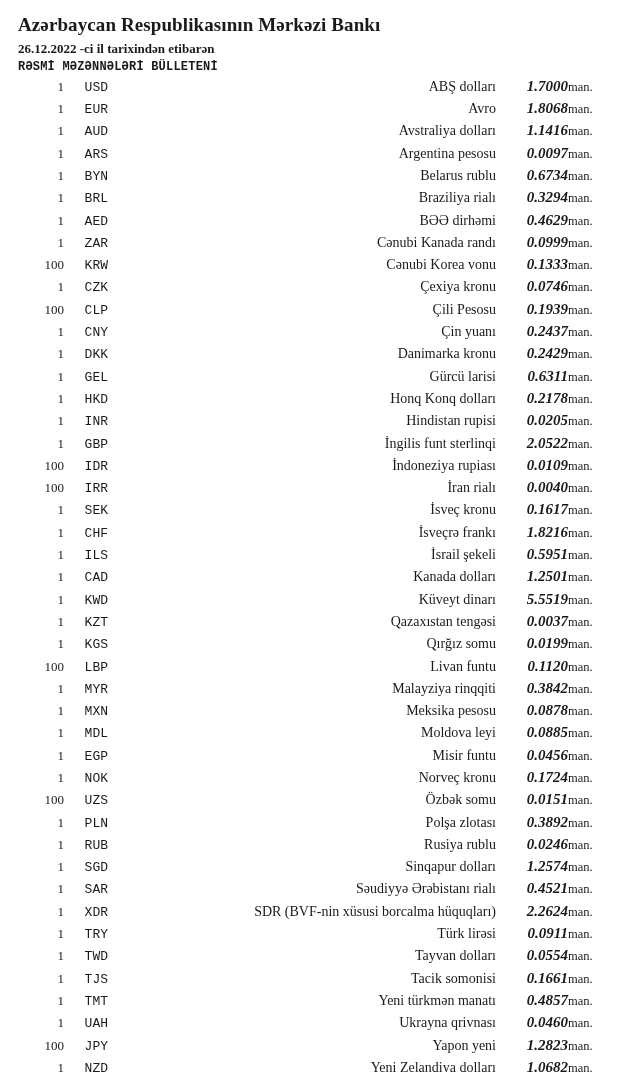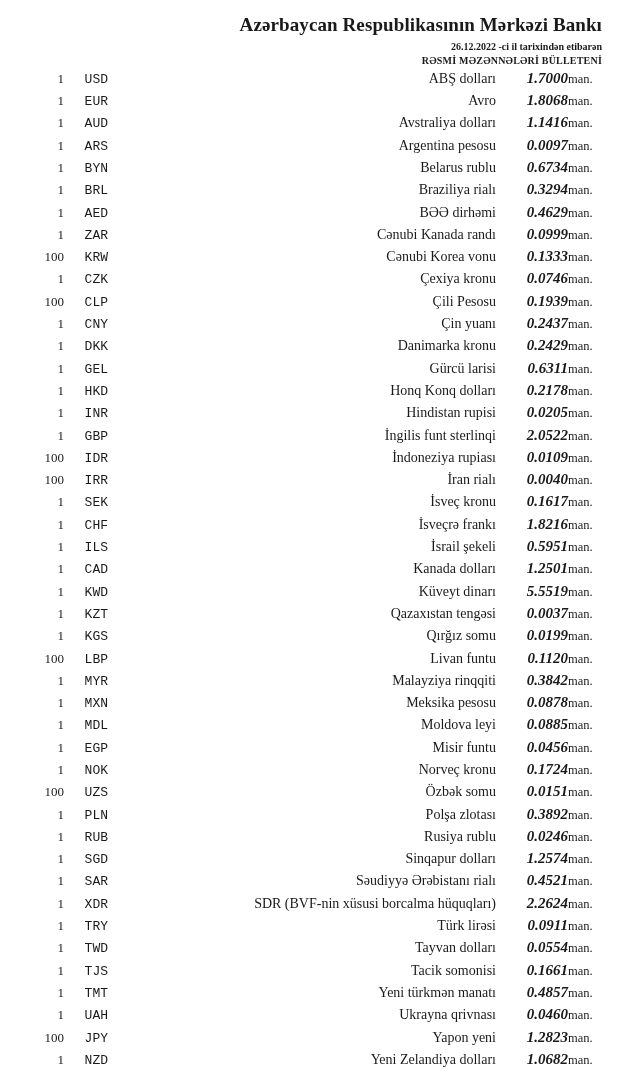--- a/index.html
+++ b/index.html
@@ -15,44 +15,45 @@
     overflow: hidden;
   }
   .page {
     width: 620px;
     height: 1072px;
     position: relative;
     box-sizing: border-box;
     padding: 12px 18px 0 18px;
   }
   .header {
-    text-align: right;
+    text-align: left;
   }
   .bank-title {
     font-size: 19px;
     font-weight: bold;
     letter-spacing: 0.1px;
     margin: 2px 0 4px 0;
     line-height: 1.2;
   }
   .date-line {
-    font-size: 10px;
+    font-size: 13px;
     font-weight: bold;
     margin: 0 0 3px 0;
   }
   .subtitle-line {
     font-size: 13px;
     font-weight: bold;
     margin: 0 0 3px 0;
   }
   .bulletin-line {
-    font-size: 10px;
+    font-size: 12px;
     font-weight: bold;
     letter-spacing: 0.2px;
     margin: 1px 0 2px 0;
+    font-family: Liberation Mono, monospace;
   }
   .section-title {
     text-align: center;
     font-size: 13.5px;
     font-weight: bold;
     margin: 18px 0 6px 0;
   }
   table.rates {
     width: 100%;
     border-collapse: collapse;

